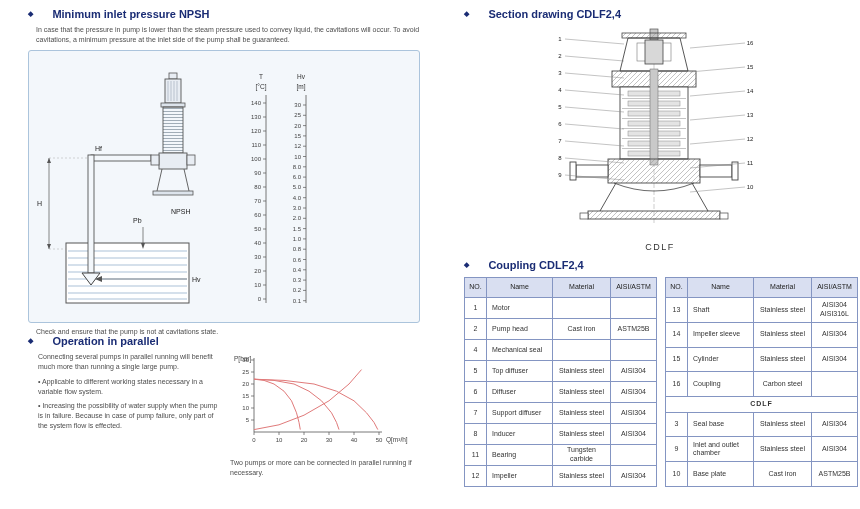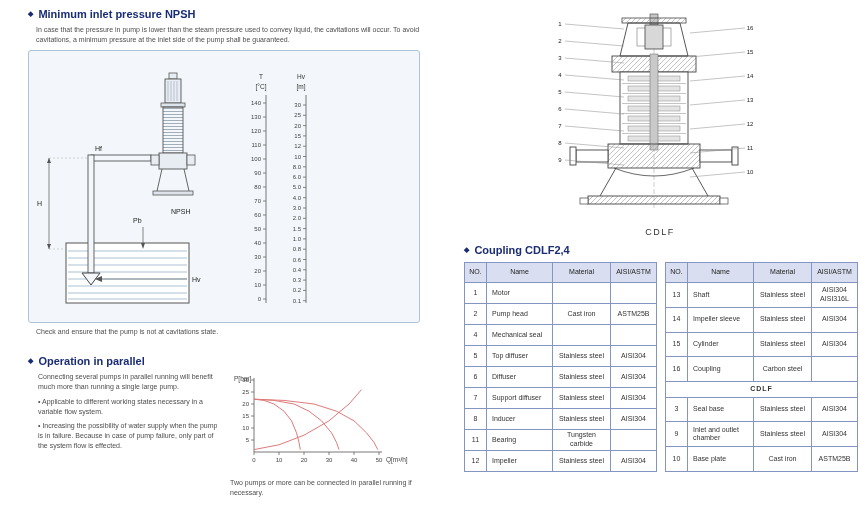--- a/index.html
+++ b/index.html
@@ -2,26 +2,26 @@
 <html><head>
 <meta charset="utf-8">
 <style>
   *{margin:0;padding:0;box-sizing:border-box}
   html,body{background:#fff}
   body{width:860px;height:509px;font-family:"Liberation Sans",sans-serif}
   .page{position:relative;width:860px;height:509px;background:#fff;overflow:hidden}
   .col{position:absolute;top:8px}
   .col-left{left:28px;width:404px}
   .col-right{left:464px;width:392px}
-  .sec-head{display:flex;align-items:center;gap:5px;color:#1a2c74;font-size:11px;font-weight:bold;margin-bottom:5px}
+  .sec-head{display:flex;align-items:center;gap:19px;color:#1a2c74;font-size:11px;font-weight:bold;margin-bottom:5px}
   .sec-head .bullet{font-size:7px;line-height:1;transform:translateY(-1px)}
   .body-text{font-size:7px;color:#4d4d4d;line-height:1.45;padding-left:8px}
   .npsh-box{width:392px;height:273px;border:1px solid #abc4dc;border-radius:3px;background:#f3f7fb;margin-top:5px;overflow:hidden}
   .note{font-size:7px;color:#4d4d4d;margin-top:5px;padding-left:8px}
-  .parallel{margin-top:20px}
+  .parallel{}
   .par-flex{display:flex;gap:12px;padding-left:2px}
   .par-text{width:188px}
   .par-text .b{margin-top:4px}
   .chart-wrap{width:200px}
   .chart-caption{font-size:7px;color:#4d4d4d;margin-top:2px;line-height:1.4}
   svg text{fill:#444}
   .axis-ticks text,.chart-ticks text{font-size:6px}
   .axis-head{font-size:6.5px;fill:#333}
   .dlabel{font-size:7px;fill:#222}
   .drawing-wrap{margin-top:2px}
@@ -255,20 +255,24 @@
             <text x="156" y="90" style="font-size:6.5px">Q[m³/h]</text>
           </svg>
           <div class="chart-caption">Two pumps or more can be connected in parallel running if necessary.</div>
         </div>
       </div>
     </div>
   </div>
 
   <div class="col col-right">
 
+    <div class="sec-head">
+      <span class="bullet">◆</span>
+      <span>Section drawing CDLF2,4</span>
+    </div>
 
     <div class="drawing-wrap">
       <svg width="392" height="212" viewBox="0 0 392 212">
         <defs>
           <pattern id="hatch" width="5" height="5" patternUnits="userSpaceOnUse">
             <path d="M0,5 L5,0" stroke="#9a9a9a" stroke-width="0.6"></path>
           </pattern>
           <pattern id="stages" width="64" height="10" patternUnits="userSpaceOnUse" x="158" y="64">
             <rect x="6" y="2" width="52" height="5" fill="#e4e4e4" stroke="#888" stroke-width="0.5"></rect>
             <line x1="0" y1="9.5" x2="64" y2="9.5" stroke="#888" stroke-width="0.5"></line>

